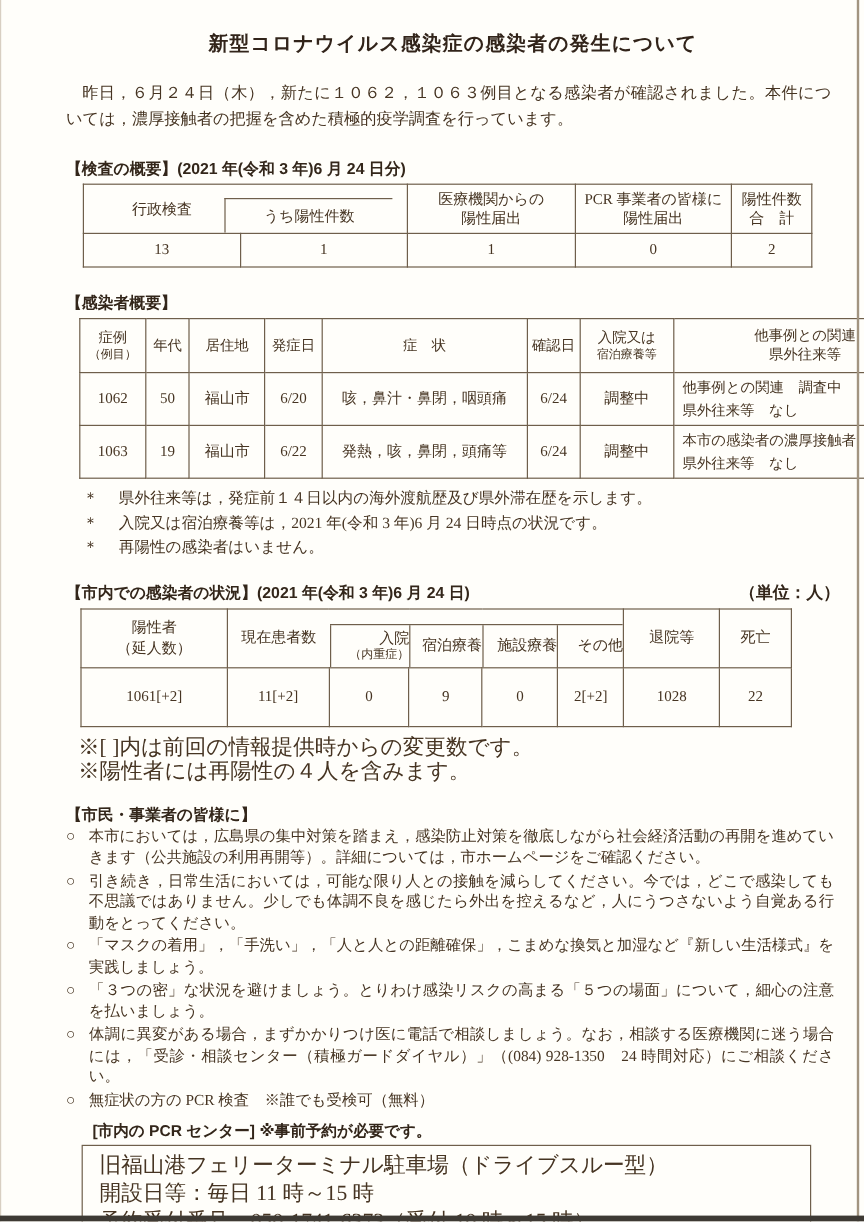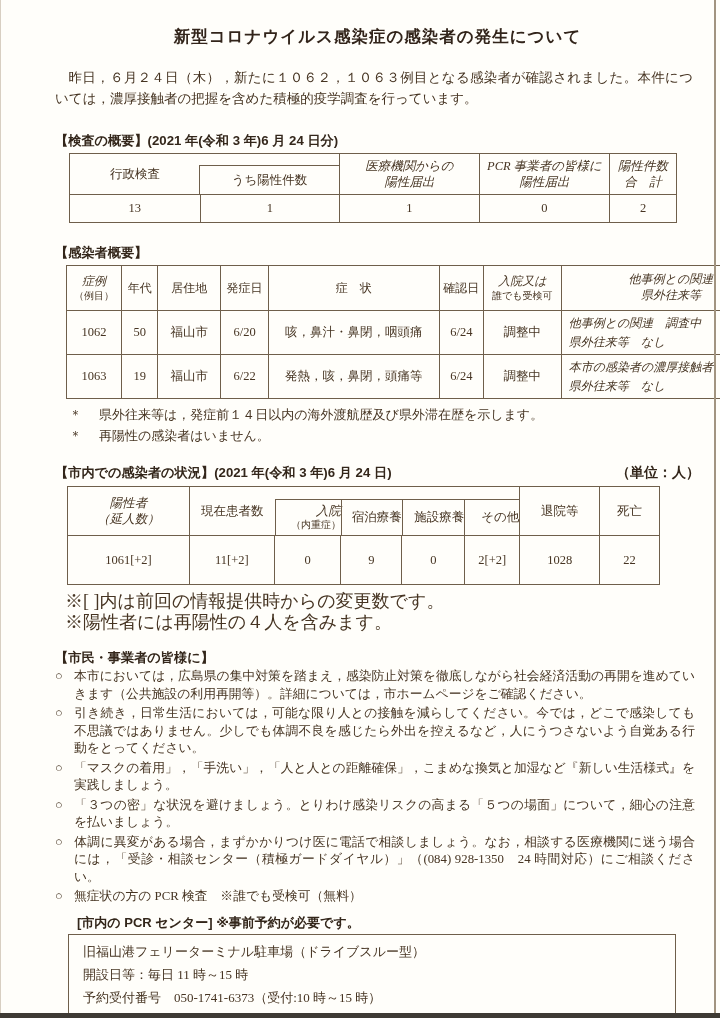--- a/index.html
+++ b/index.html
@@ -30,37 +30,37 @@
   }
   .heading-row { display:flex; justify-content:space-between; align-items:flex-start; width:645px; margin-top:18px; }
   .heading-row .sec-heading { margin:0; }
   .unit-label { font-family:Liberation Serif, serif; font-size:14px; font-weight:bold; color:#33261a; }
 
   table { border-collapse:collapse; table-layout:fixed; margin-top:4px; }
   td {
     border:1.6px solid #6f5f4b; text-align:center; vertical-align:middle;
     font-size:12.5px; color:#463422; padding:1px 2px; overflow:hidden; white-space:nowrap;
   }
-  .hline { display:block; line-height:1.3;font-style:italic; }
+  .hline { display:block; line-height:1.3; }
   .hline-small { display:block; line-height:1.25; font-size:10px; }
 
   
   .t1 { width:608px; margin-left:14px; }
   .t1 .hrow td { height:38px; }
   .t1 .drow td { height:25px; }
   
   .t3 { width:593px; margin-left:12px; }
   .t3 .hrow td { height:46px; }
   .t3 .drow td { height:46px; }
 
   .group-cell { position:relative; padding:0; }
   .group-label { position:absolute; left:0; top:0; bottom:0; display:flex; align-items:center; justify-content:center; }
   .t1 .group-label { width:48.3%; }
   .t1 .group-sub {
-    position:absolute; right:0; bottom:0; top:11px; width:51.7%;
+    position:absolute; right:12px; bottom:0; top:11px; width:51.7%;
     border-top:1.6px solid #6f5f4b; border-left:1.6px solid #6f5f4b;
     display:flex; align-items:center; justify-content:center;
   }
   .t3 .group-label { width:25.7%; }
   .t3 .sub-box {
     position:absolute; right:0; bottom:0; top:12px; left:25.7%;
     border-top:1.6px solid #6f5f4b; display:flex;
   }
   .t3 .sub-cell {
     border-left:1.6px solid #6f5f4b;
@@ -90,21 +90,21 @@
 
   .pcr-heading {
     margin:9px 0 0 22px;
     font-family:"Liberation Sans","DejaVu Sans",sans-serif;
     font-size:13px; font-weight:bold; color:#33261a; line-height:16px;
   }
   .pcr-box {
     margin:3px 0 0 13px; width:608px; box-sizing:border-box;
     border:1.6px solid #6f5f4b; padding:5px 10px 7px 14px;
   }
-  .pcr-line { font-size:13px; line-height:23px; }
+  .pcr-line { font-size:18px; line-height:23px; }
 </style>
 </head>
 <body>
 
 <div class="doc">
 
   <h1 class="title">新型コロナウイルス感染症の感染者の発生について</h1>
 
   <p class="intro">昨日，６月２４日（木），新たに１０６２，１０６３例目となる感染者が確認されました。本件については，濃厚接触者の把握を含めた積極的疫学調査を行っています。</p>
 
@@ -166,21 +166,21 @@
         <span class="hline">症例</span>
         <span class="hline-small">（例目）</span>
       </td>
       <td>年代</td>
       <td>居住地</td>
       <td>発症日</td>
       <td>症　状</td>
       <td>確認日</td>
       <td>
         <span class="hline">入院又は</span>
-        <span class="hline-small">誰でも受検可</span>
+        <span class="hline-small">宿泊療養等</span>
       </td>
       <td>
         <span class="hline">他事例との関連</span>
         <span class="hline">県外往来等</span>
       </td>
     </tr>
     <tr class="drow">
       <td>1062</td>
       <td>50</td>
       <td>福山市</td>
@@ -205,20 +205,23 @@
         <span class="hline">本市の感染者の濃厚接触者</span>
         <span class="hline">県外往来等　なし</span>
       </td>
     </tr>
   </tbody>
     </table>
 
   <div class="note-block">
     <div class="note-line">
       <span class="ast">＊</span><span>県外往来等は，発症前１４日以内の海外渡航歴及び県外滞在歴を示します。</span>
+    </div>
+    <div class="note-line">
+      <span class="ast">＊</span><span>入院又は宿泊療養等は，2021 年(令和 3 年)6 月 24 日時点の状況です。</span>
     </div>
     <div class="note-line">
       <span class="ast">＊</span><span>再陽性の感染者はいません。</span>
     </div>
   </div>
 
   <div class="heading-row">
     <div class="sec-heading">【市内での感染者の状況】(2021 年(令和 3 年)6 月 24 日)</div>
     <span class="unit-label">（単位：人）</span>
   </div>

